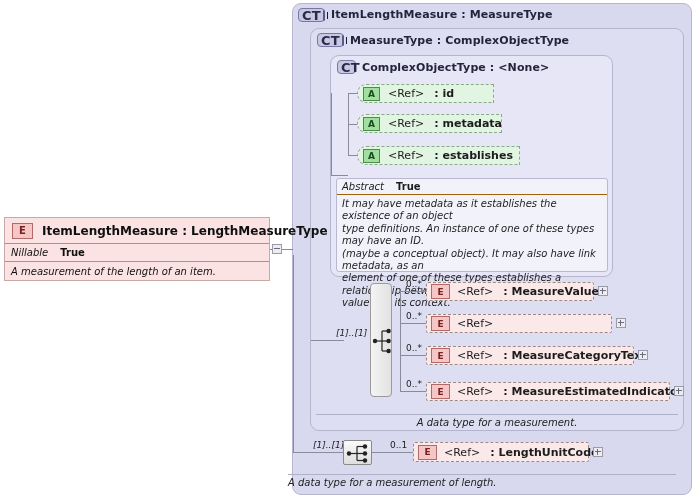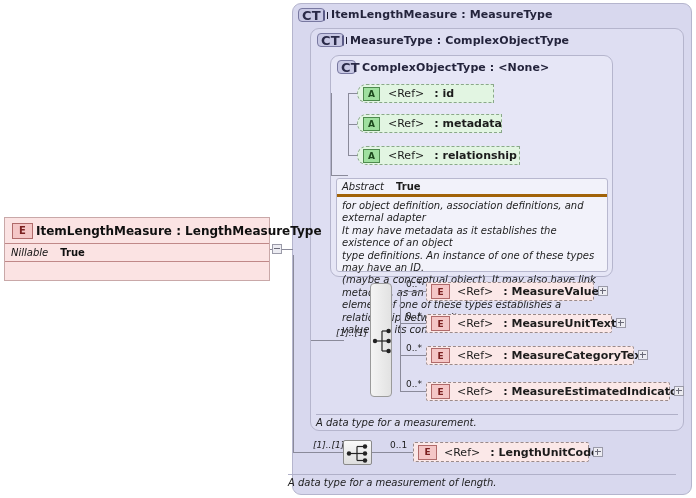--- a/index.html
+++ b/index.html
@@ -119,21 +119,21 @@
 
   
   .annbox{
     position:absolute;box-sizing:border-box;
     background:#f2f2fa;
     border:1px solid #b8b8cf;
     border-radius:3px;
   }
   .ann-head{
     position:relative;height:15px;
-    border-bottom:3px solid #a16207;
+    border-bottom:1px solid #a16207;
     display:flex;align-items:center;
   }
   .ann-key{
     font-size:10px;font-style:italic;color:#1c1c1c;margin-left:5px;
   }
   .ann-val{
     font-size:10px;font-weight:bold;color:#1c1c1c;margin-left:12px;
   }
   .ann-body{
     font-size:10px;font-style:italic;color:#1c1c1c;
@@ -159,21 +159,21 @@
     position:relative;height:25px;display:flex;align-items:center;
     border-bottom:1px solid #c08888;
   }
   .rc-ico{
     width:21px;height:16px;margin-left:7px;
     background:#f4c6c6;border:1px solid #b06a6a;
     display:flex;align-items:center;justify-content:center;
     font-size:10px;font-weight:bold;color:#7a2020;
     box-sizing:border-box;flex:none;
   }
-  .rc-title{font-size:12px;font-weight:bold;color:#101010;margin-left:3px;white-space:nowrap;}
+  .rc-title{font-size:12px;font-weight:bold;color:#101010;margin-left:9px;white-space:nowrap;}
   .rc-prop{
     position:relative;height:17px;display:flex;align-items:center;
     border-bottom:1px solid #c08888;
     text-align:right;
   }
   .rc-k{font-size:10px;font-style:italic;margin-left:6px;color:#101010;}
   .rc-v{font-size:10px;font-weight:bold;margin-left:12px;color:#101010;}
   .rc-doc{font-size:10px;font-style:italic;color:#101010;padding:4px 0 0 6px;}
 
   
@@ -242,30 +242,29 @@
 
 <div class="abox" style="left:357px;top:114px;width:145px;height:19px;">
   <span class="a-ico">A</span>
   <span class="a-ref">&lt;Ref&gt;</span>
   <span class="a-name">: metadata</span>
 </div>
 
 <div class="abox" style="left:357px;top:146px;width:163px;height:19px;">
   <span class="a-ico">A</span>
   <span class="a-ref">&lt;Ref&gt;</span>
-  <span class="a-name">: relationship</span>
+  <span class="a-name">: establishes</span>
 </div>
 
 <div class="annbox" style="left:336px;top:178px;width:272px;height:94px;">
   <div class="ann-head">
     <span class="ann-key">Abstract</span>
     <span class="ann-val">True</span>
   </div>
   <div class="ann-body">
-    <div>for object definition, association definitions, and external adapter</div>
     <div>It may have metadata as it establishes the existence of an object</div>
     <div>type definitions. An instance of one of these types may have an ID.</div>
     <div>(maybe a conceptual object). It may also have link metadata, as an</div>
     <div>element of one of these types establishes a relationship between its</div>
     <div>value and its context.</div>
   </div>
 </div>
 
 <div class="ln lnh" style="left:311px;top:340px;width:33px;"></div>
 <div class="card it" style="left:336px;top:328px;">[1]..[1]</div>
@@ -298,39 +297,38 @@
 <div class="ebox" style="left:426px;top:282px;width:168px;height:19px;">
   <span class="e-ico">E</span>
   <span class="e-ref">&lt;Ref&gt;</span>
   <span class="e-name">: MeasureValue</span>
 </div>
 <div class="expander" style="left:598px;top:286px;"></div>
 
 <div class="ebox" style="left:426px;top:314px;width:186px;height:19px;">
   <span class="e-ico">E</span>
   <span class="e-ref">&lt;Ref&gt;</span>
-  <span class="e-name">: MeasureUnitText</span>
 </div>
 <div class="expander" style="left:616px;top:318px;"></div>
 
 <div class="ebox" style="left:426px;top:346px;width:208px;height:19px;">
   <span class="e-ico">E</span>
   <span class="e-ref">&lt;Ref&gt;</span>
   <span class="e-name">: MeasureCategoryText</span>
 </div>
 <div class="expander" style="left:638px;top:350px;"></div>
 
 <div class="ebox" style="left:426px;top:382px;width:244px;height:19px;">
   <span class="e-ico">E</span>
   <span class="e-ref">&lt;Ref&gt;</span>
   <span class="e-name">: MeasureEstimatedIndicator</span>
 </div>
 <div class="expander" style="left:674px;top:386px;"></div>
 
-<div class="desc" style="left:316px;top:414px;width:362px;">A data type for a measurement.</div>
+<div class="desc" style="left:316px;top:414px;width:362px;text-align:center;">A data type for a measurement.</div>
 
 <div class="ln lnh" style="left:293px;top:452px;width:50px;"></div>
 <div class="ln lnv" style="left:293px;top:255px;height:198px;"></div>
 <div class="card it" style="left:313px;top:440px;">[1]..[1]</div>
 
 <div class="seq-h" style="left:343px;top:440px;width:29px;height:25px;">
   <svg width="29" height="25" viewBox="0 0 29 25">
     <circle cx="5" cy="12.5" r="2.2" fill="#222"></circle>
     <line x1="7" y1="12.5" x2="13" y2="12.5" stroke="#222" stroke-width="1.2"></line>
     <line x1="13" y1="5.5" x2="13" y2="19.5" stroke="#222" stroke-width="1.2"></line>
@@ -357,17 +355,18 @@
 
 <div class="rootcard" style="left:4px;top:217px;width:266px;height:64px;">
   <div class="rc-head">
     <span class="rc-ico">E</span>
     <span class="rc-title">ItemLengthMeasure : LengthMeasureType</span>
   </div>
   <div class="rc-prop">
     <span class="rc-k">Nillable</span>
     <span class="rc-v">True</span>
   </div>
+  <div class="rc-doc">A measurement of the length of an item.</div>
 </div>
 
 <div class="ln lnh" style="left:270px;top:249px;width:4px;"></div>
 <div class="expander minus" style="left:272px;top:244px;"></div>
 <div class="ln lnh" style="left:282px;top:249px;width:11px;"></div>
 
 </body></html>

